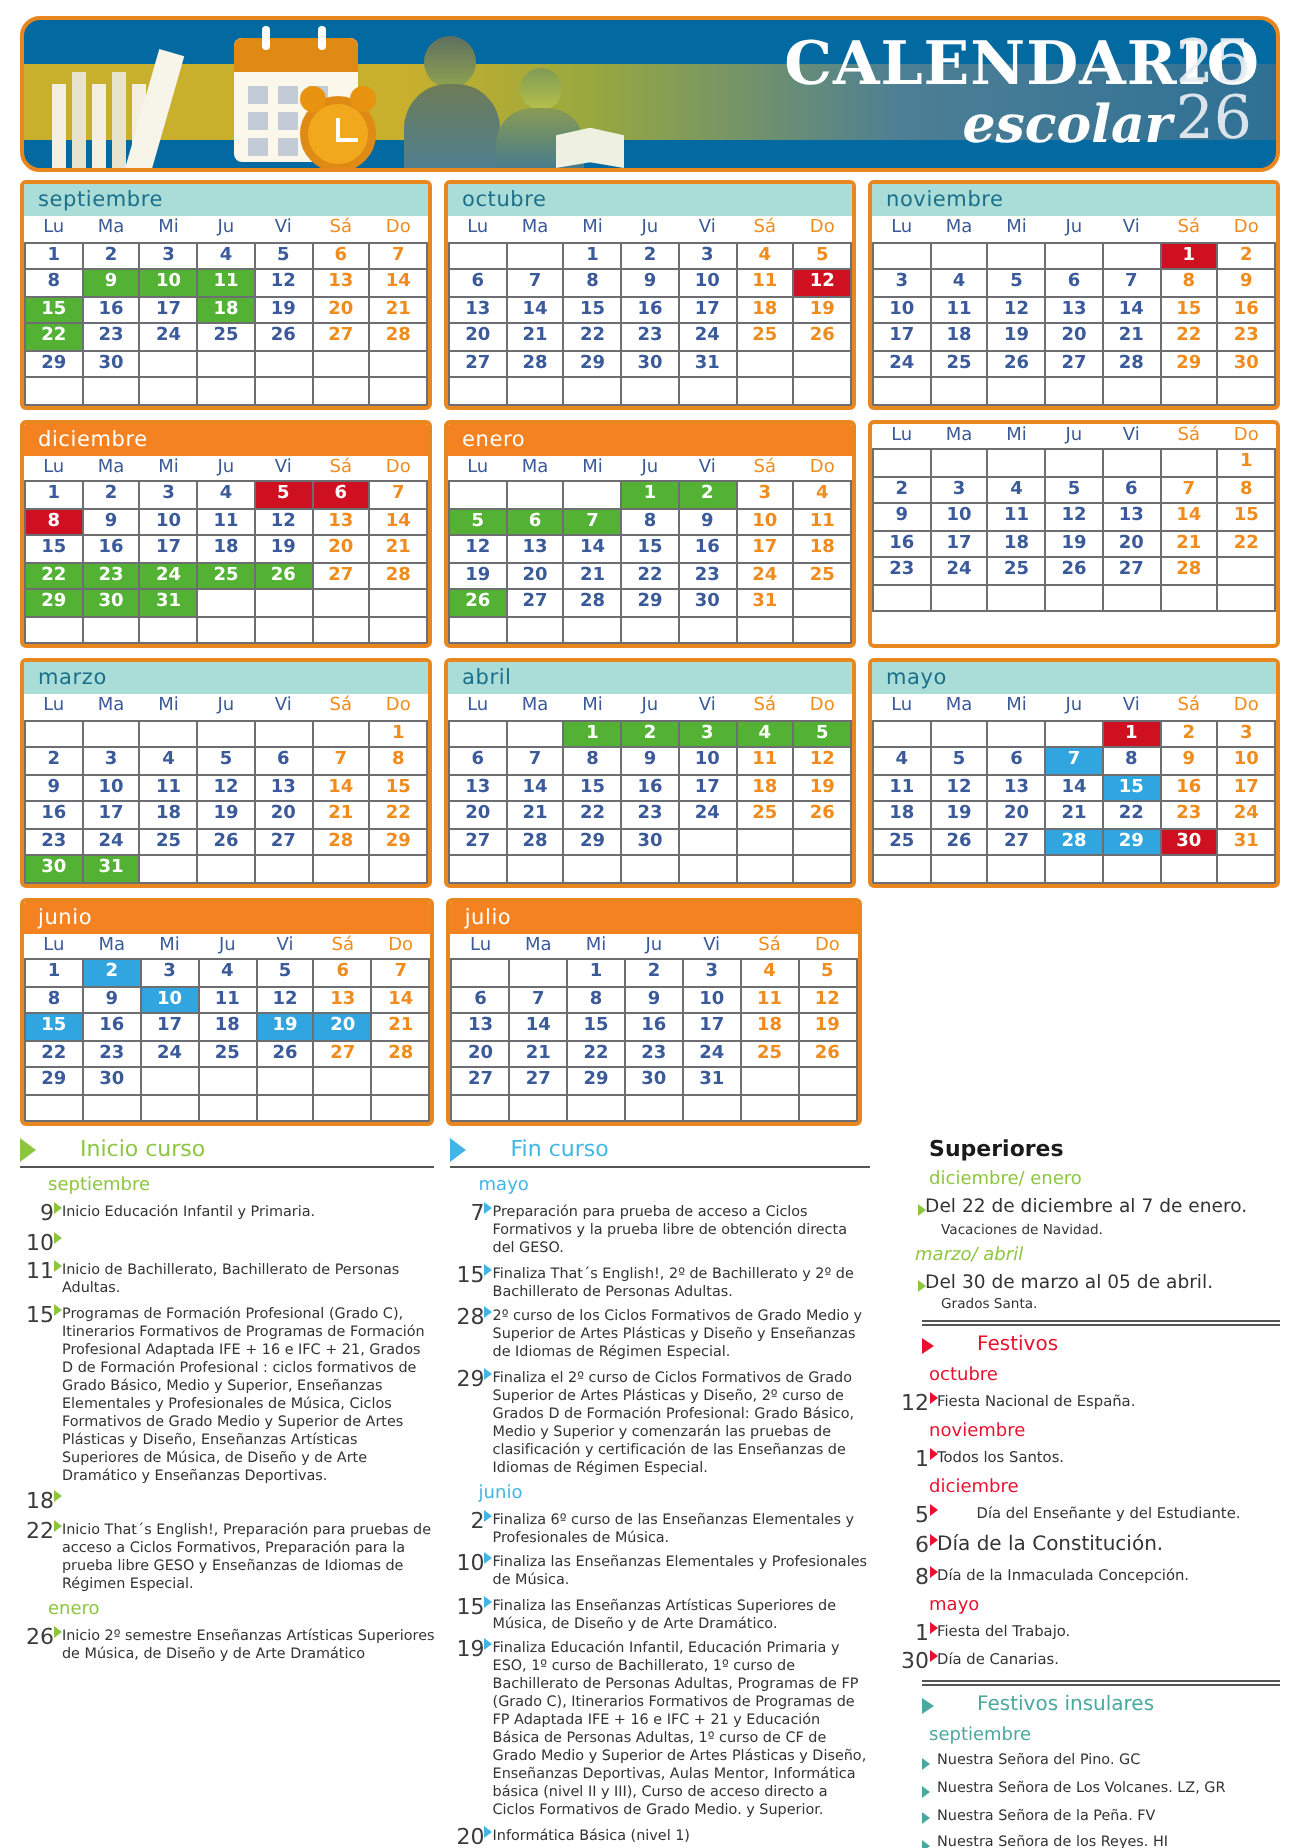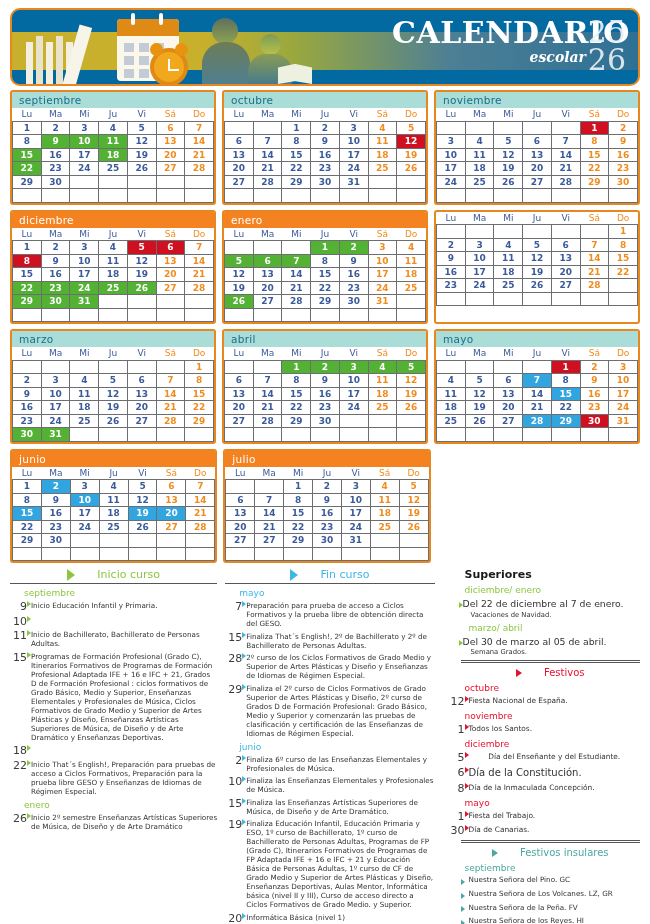--- a/index.html
+++ b/index.html
@@ -76,21 +76,21 @@
   .p2 .bookopen { position:absolute; left:76px; top:48px; width:34px; height:20px;
     background:#eef1e0; clip-path:polygon(0 18%,48% 0,52% 0,100% 18%,100% 100%,52% 86%,48% 86%,0 100%);}
   .titlewrap { position:absolute; right:8px; top:8px; text-align:right; line-height:1;}
   .t-main {
     font-family:"DejaVu Serif", serif;
     font-weight:bold; font-size:30px; color:#ffffff; letter-spacing:.5px;
     display:inline-block; vertical-align:top;
   }
   .t-sub {
     font-family:"DejaVu Serif", serif;
-    font-weight:bold; font-style:italic; font-size:14px; color:#ffffff;
+    font-weight:bold; font-style:italic; font-size:26px; color:#ffffff;
     display:block; margin-top:2px; margin-right:44px; text-align:right;
   }
   .years {
     position:absolute; right:4px; top:0;
     font-family:"DejaVu Serif", serif; font-size:30px; color:#e9eef2;
     line-height:.92; text-align:left; opacity:.92;
   }
 
   
   .cal-rows { margin-top:4px; }
@@ -117,21 +117,21 @@
   td.hl-red   { background:#cf1020; color:#ffffff !important; }
   td.hl-blue  { background:#31a5e0; color:#ffffff !important; }
 
   
   .bottom { display:flex; gap:8px; margin-top:3px; }
   .col { font-size:7.3px; line-height:1.22; }
   .col-left  { width:210px; }
   .col-mid   { width:212px; }
   .col-right { width:200px; border-left:none; padding-left:4px; }
 
-  .sect-head { display:flex; align-items:center; gap:22px; margin-bottom:1px;justify-content:center; }
+  .sect-head { display:flex; align-items:center; gap:22px; margin-bottom:1px; }
   .tri { width:0;height:0;border-style:solid; flex:0 0 auto; }
   .tri-lg { border-width:6px 0 6px 8px; border-color:transparent transparent transparent #8cc63f; }
   .tri-lg.blue { border-color:transparent transparent transparent #41b6e6; }
   .tri-lg.red  { border-color:transparent transparent transparent #e8112d; }
   .tri-lg.teal { border-color:transparent transparent transparent #4aa8a0; }
   .sect-title { font-size:11px; }
   .sect-title.green{ color:#8cc63f; }
   .sect-title.blue { color:#41b6e6; }
   .sect-title.red  { color:#e8112d; }
   .sect-title.teal { color:#4aa8a0; }
@@ -1129,26 +1129,26 @@
 
     <div class="col col-right">
       <div id="right-body">
           <div class="vac-title">Superiores</div>
           <div class="monthlabel green" style="margin-left: 18px;">diciembre/ enero</div>
           <div class="vac-entry">
             <span class="tri tri-sm" style="margin-top: 4px; margin-left: 12px;"></span>
             <div class="txt">Del 22 de diciembre al 7 de enero.</div>
           </div>
           <div class="vac-note">Vacaciones de Navidad.</div>
-          <div class="monthlabel green" style="margin-left: 22px;">marzo/ abril</div>
+          <div class="monthlabel green" style="margin-left: 11px; font-style: italic;">marzo/ abril</div>
           <div class="vac-entry">
             <span class="tri tri-sm" style="margin-top: 4px; margin-left: 12px;"></span>
             <div class="txt">Del 30 de marzo al 05 de abril.</div>
           </div>
-          <div class="vac-note">Semana Grados.</div>
+          <div class="vac-note">Grados Santa.</div>
           <div class="rule dbl" style="margin-left: 14px;"></div>
           <div class="sect-head" style="margin-left: 14px;">
             <span class="tri tri-lg red" style="border-width: 4px 0px 4px 6px;"></span>
             <span class="sect-title red" style="font-size: 10px;">Festivos</span>
           </div>
           <div class="monthlabel red" style="margin-left: 18px;">octubre</div>
           <div class="entry">
             <div class="num" style="width: 18px; flex-basis: 18px;">12</div>
             <span class="tri tri-sm red"></span>
             <div class="txt" style="font-size: 7.4px;">Fiesta Nacional de España.</div>

